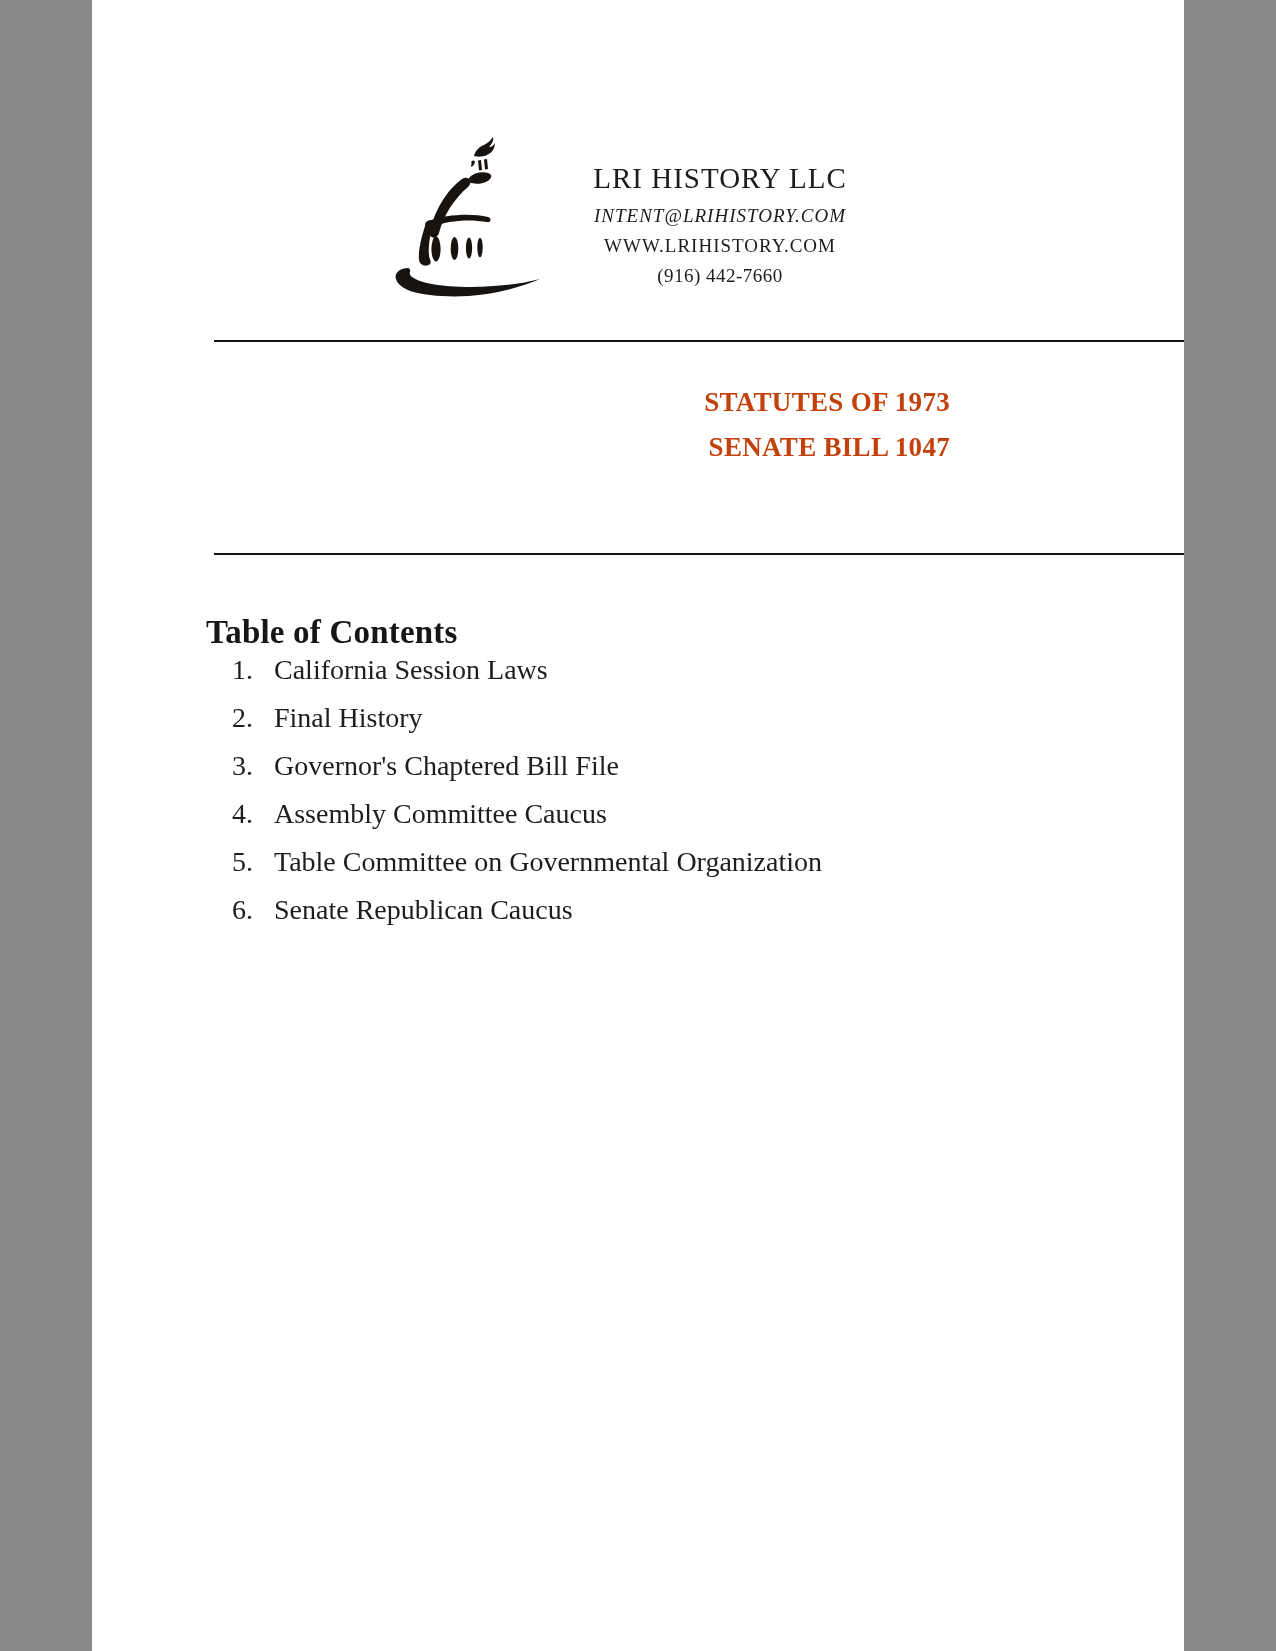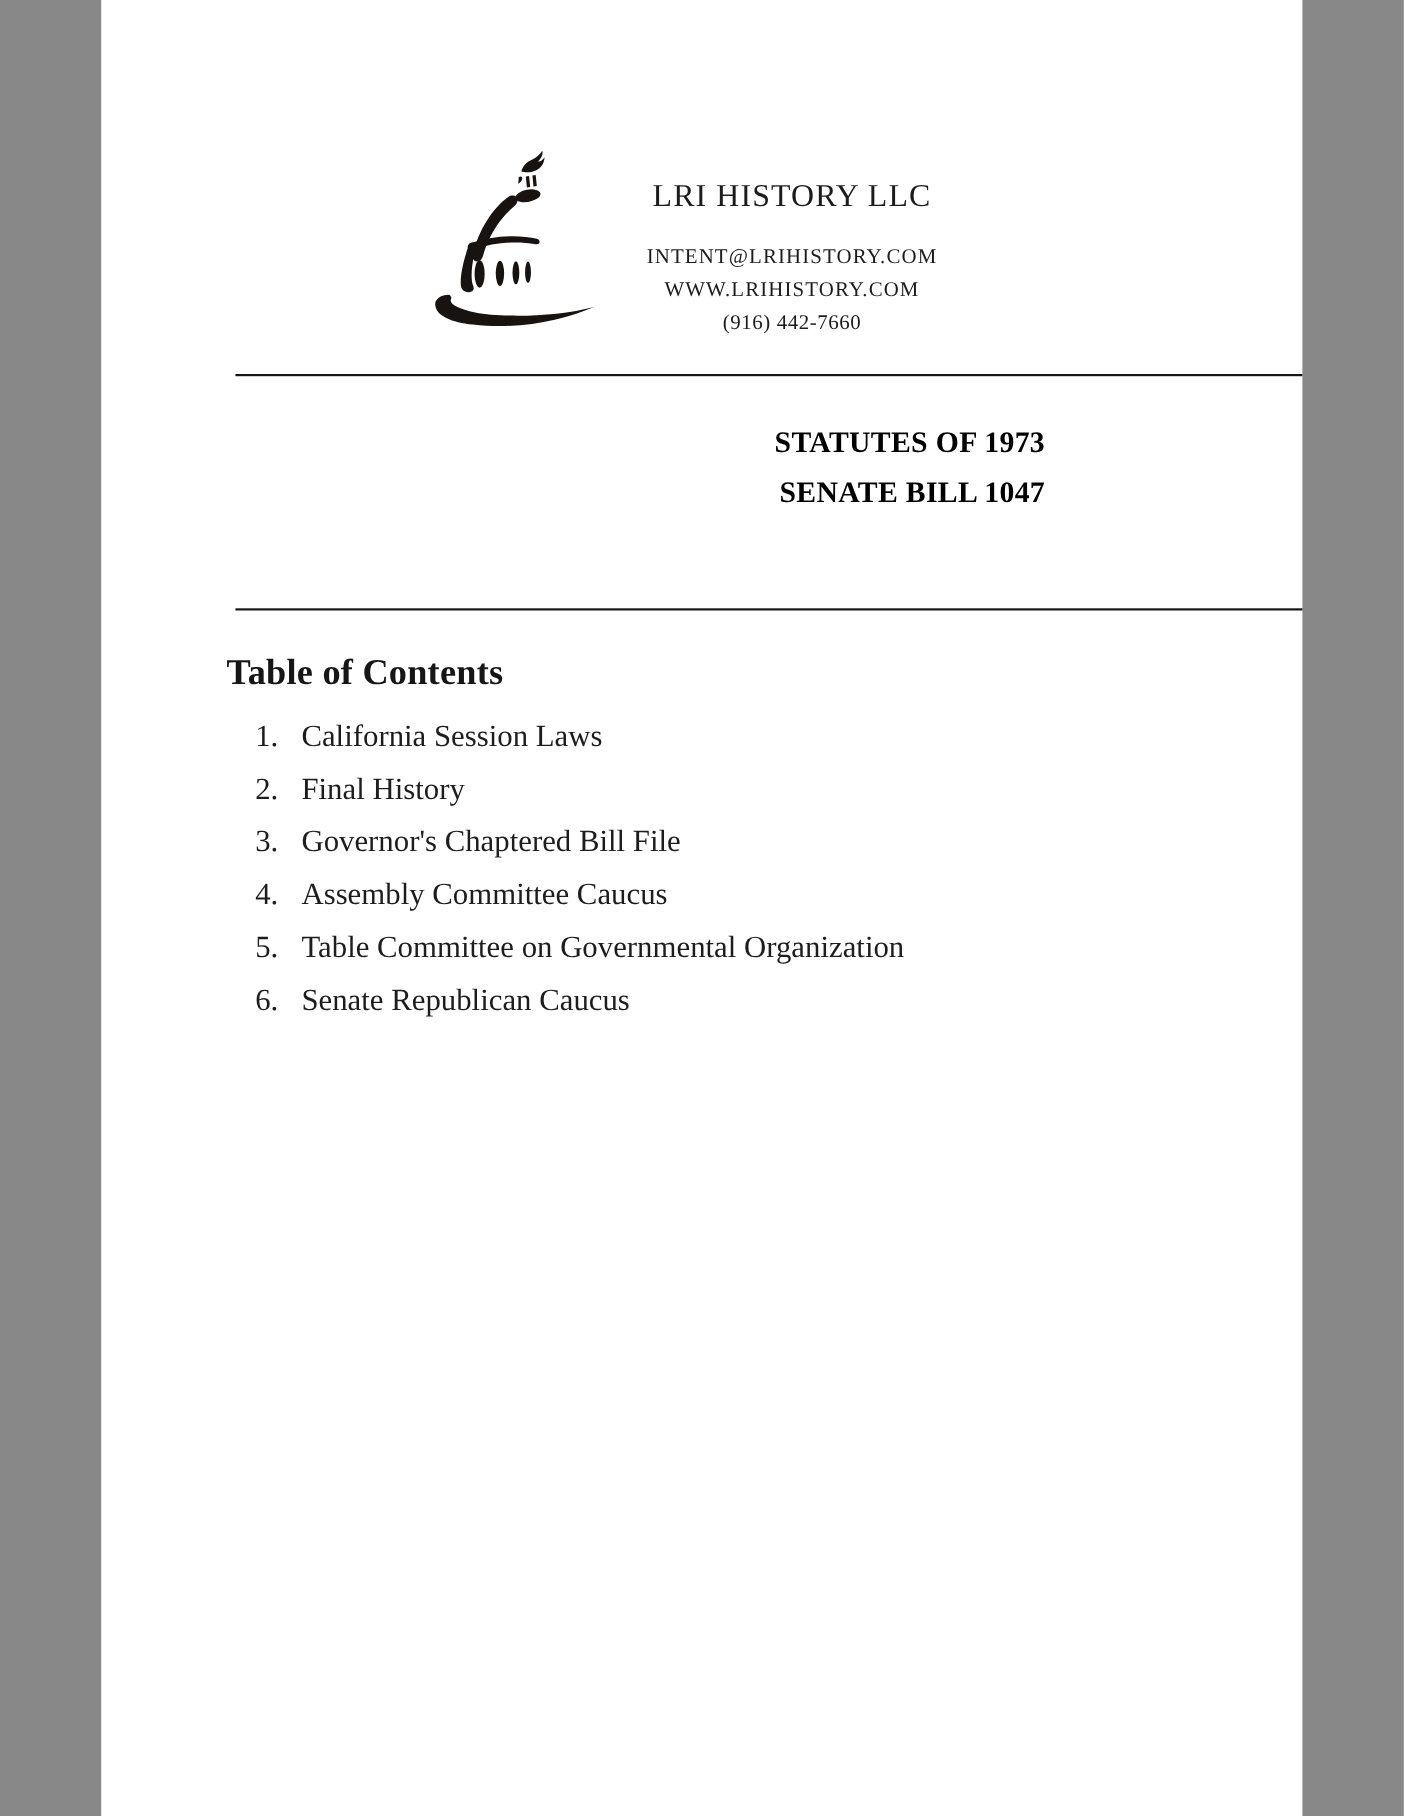--- a/index.html
+++ b/index.html
@@ -36,21 +36,21 @@
     letter-spacing: 1px;
     line-height: 42px;
     white-space: nowrap;
   }
   .contact-line {
     font-size: 19px;
     letter-spacing: 1px;
     line-height: 30px;
     white-space: nowrap;
   }
-  .contact-line.first { margin-top: 20px; }
+  .contact-line.first { margin-top: 2px; font-style: italic; }
   .phone-line {
     font-size: 19px;
     letter-spacing: 0.5px;
     line-height: 30px;
     white-space: nowrap;
   }
 
   .rule {
     position: absolute;
     left: 122px;
@@ -70,21 +70,21 @@
     font-size: 27px;
     line-height: 45px;
     color: #3c3c43;
     letter-spacing: 0.3px;
   }
   .title-block div { white-space: pre-wrap; }
 
   .toc-heading {
     position: absolute;
     left: 114px;
-    top: 592px;
+    top: 612px;
     margin: 0;
     font-size: 33px;
     line-height: 40px;
     font-weight: bold;
     color: #161616;
     letter-spacing: 0.2px;
   }
 
   .toc-list {
     position: absolute;
@@ -137,21 +137,21 @@
 
   <div class="letterhead">
     <div class="company-name">LRI HISTORY LLC</div>
     <div class="contact-line first">INTENT@LRIHISTORY.COM</div>
     <div class="contact-line">WWW.LRIHISTORY.COM</div>
     <div class="phone-line">(916) 442-7660</div>
   </div>
 
   <div class="rule rule-top"></div>
 
-  <div class="title-block" style="color: #000000;">
+  <div class="title-block" style="color: #c2410c;">
     <div>STATUTES OF 1973</div>
     <div>SENATE BILL 1047</div>
   </div>
 
   <div class="rule rule-bottom"></div>
 
   <h2 class="toc-heading">Table of Contents</h2>
 
   <ol class="toc-list">
     <li class="toc-item">

